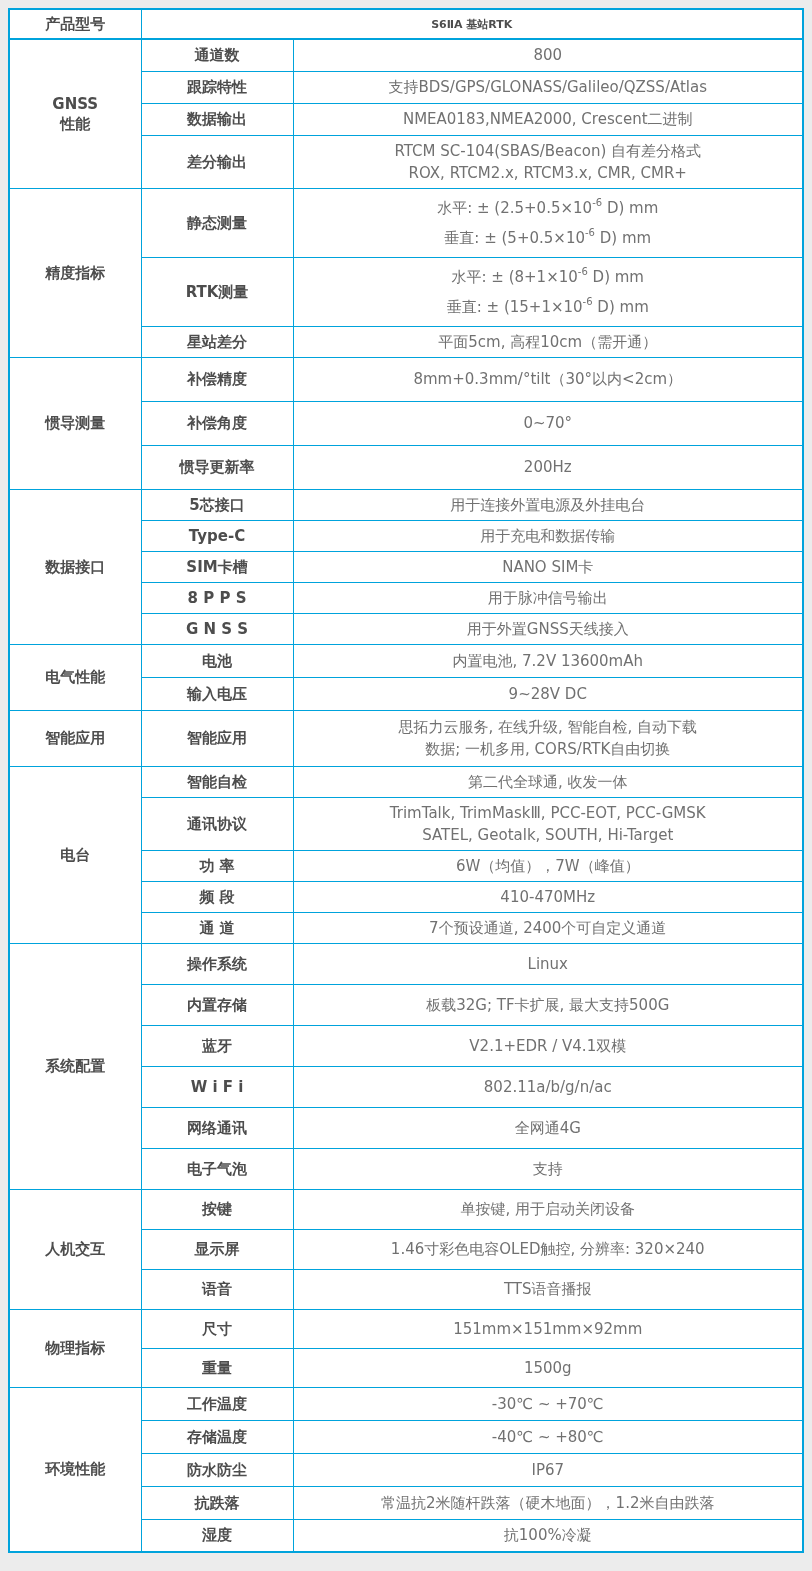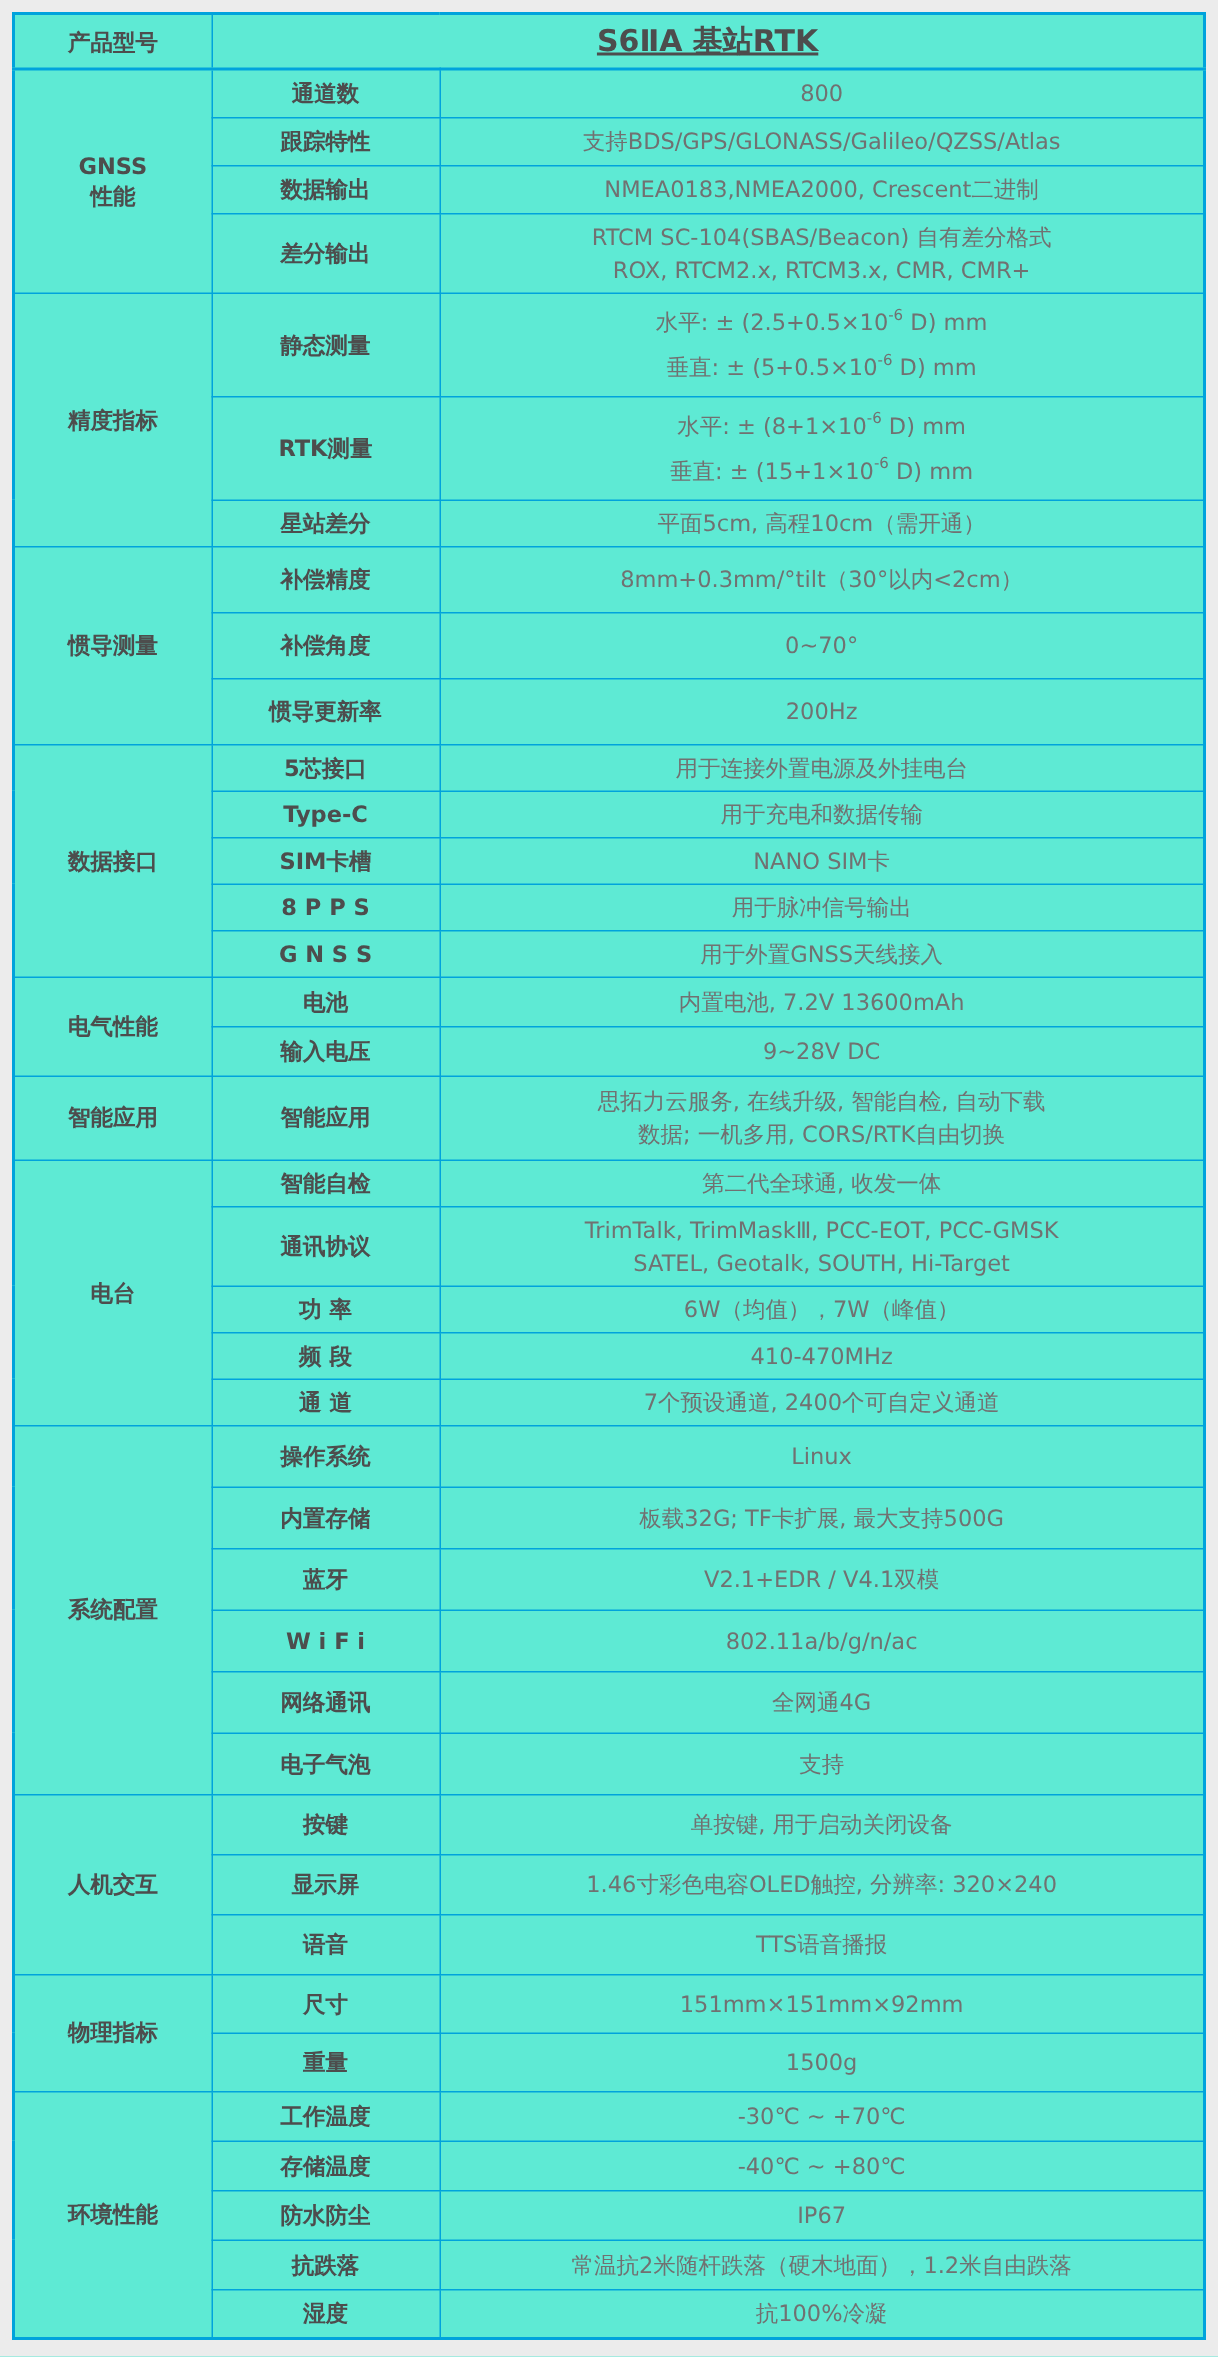--- a/index.html
+++ b/index.html
@@ -10,21 +10,21 @@
   }
   .page {
     width: 812px;
     box-sizing: border-box;
     padding: 8px;
   }
   table.spec {
     width: 796px;
     border-collapse: collapse;
     table-layout: fixed;
-    background: #5eead4;
+    background: #ffffff;
     border: 2px solid #00a3dc;
   }
   col.c1 { width: 132px; }
   col.c2 { width: 152px; }
   td {
     border: 1px solid #00a3dc;
     vertical-align: middle;
     text-align: center;
     box-sizing: border-box;
   }
@@ -46,22 +46,21 @@
   td.val .vline.sup-line { line-height: 30px; }
   td.val sup {
     font-size: 10px;
     position: relative;
     top: -1px;
     line-height: 0;
   }
   td.head-val {
     font-weight: bold;
     color: #4d4d4d;
-    font-size: 20px;
-    text-decoration: underline;
+    font-size: 11px;
   }
 </style>
 </head>
 <body>
 
 <div class="page">
   <table class="spec">
     <colgroup>
       <col class="c1">
       <col class="c2">

